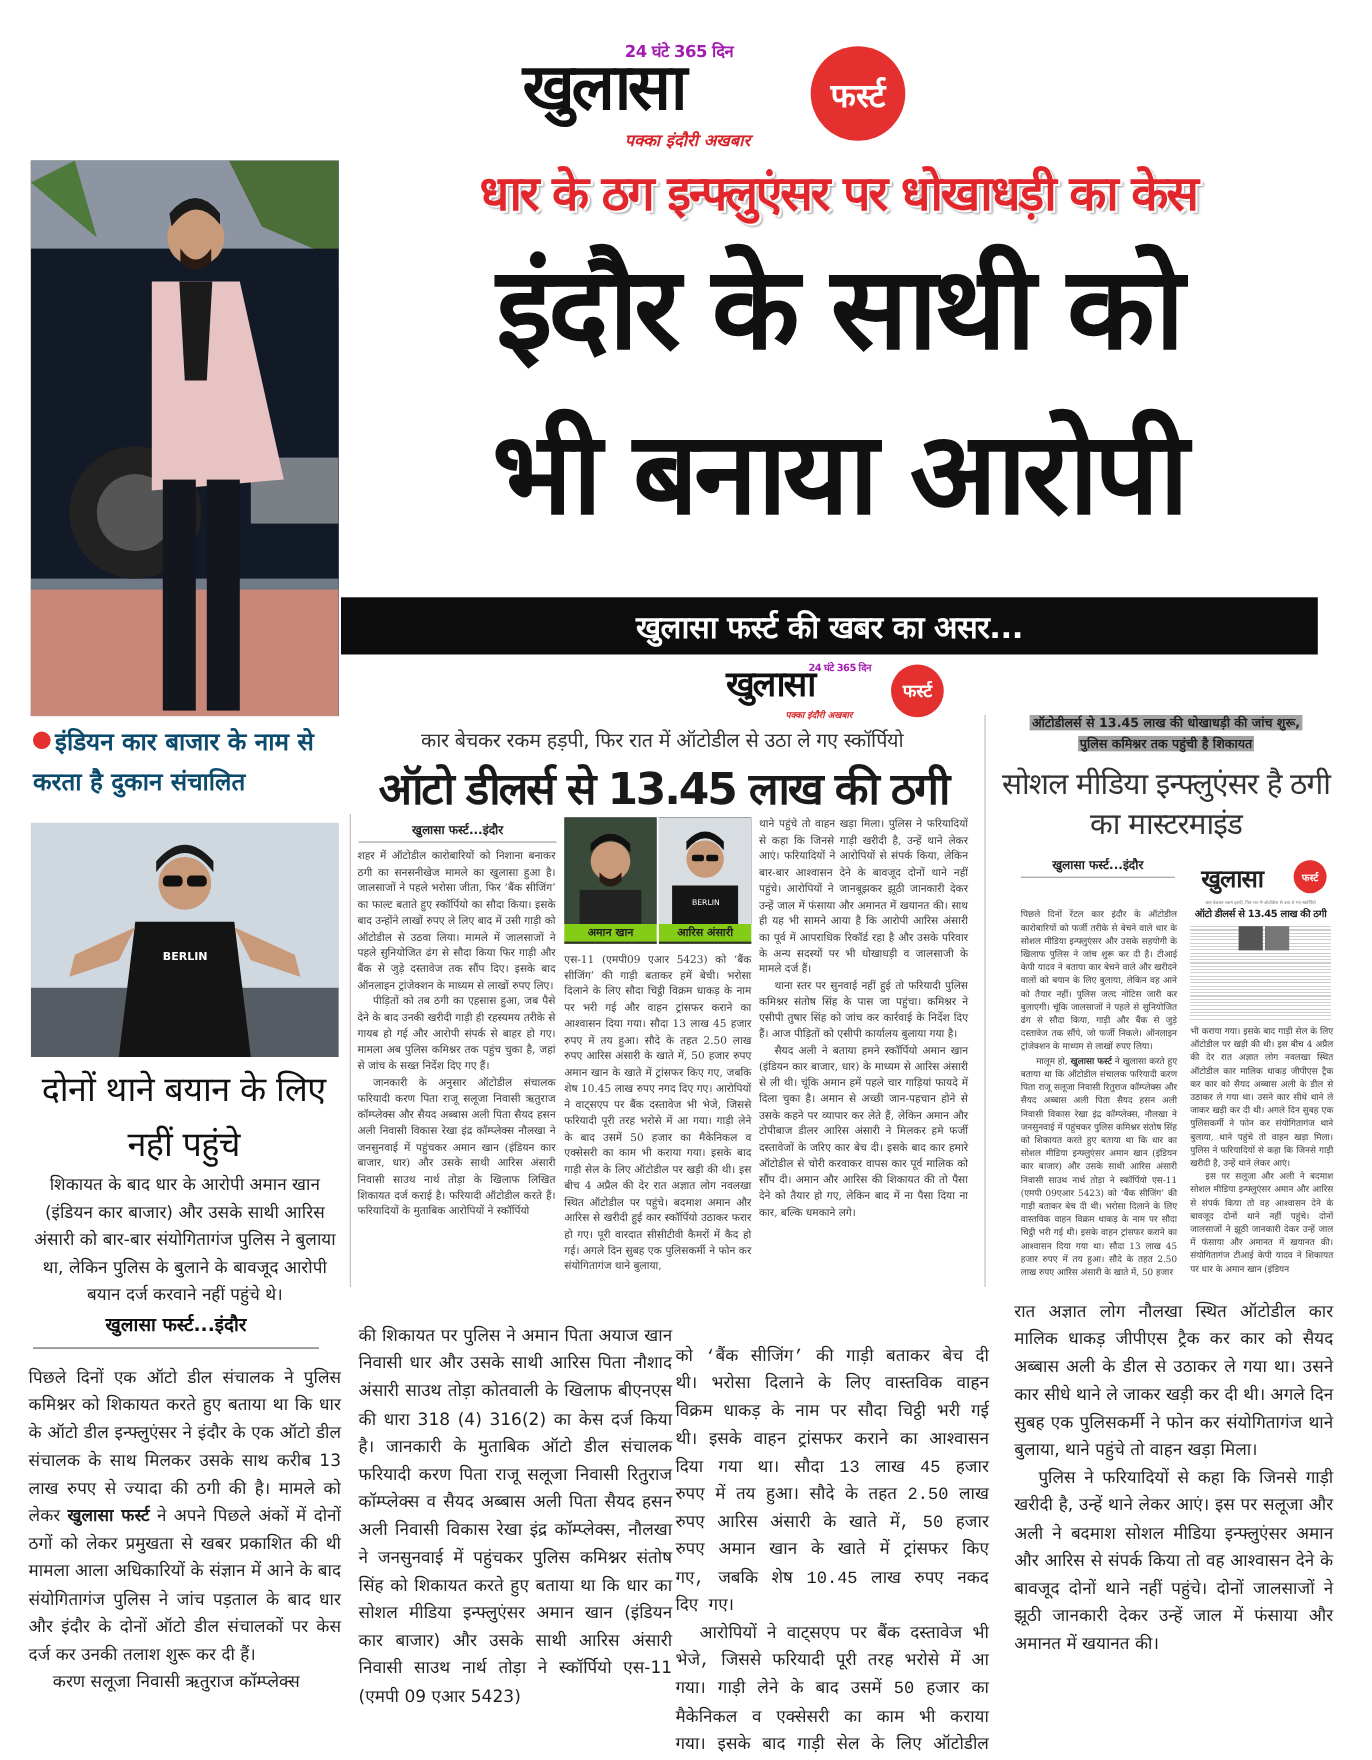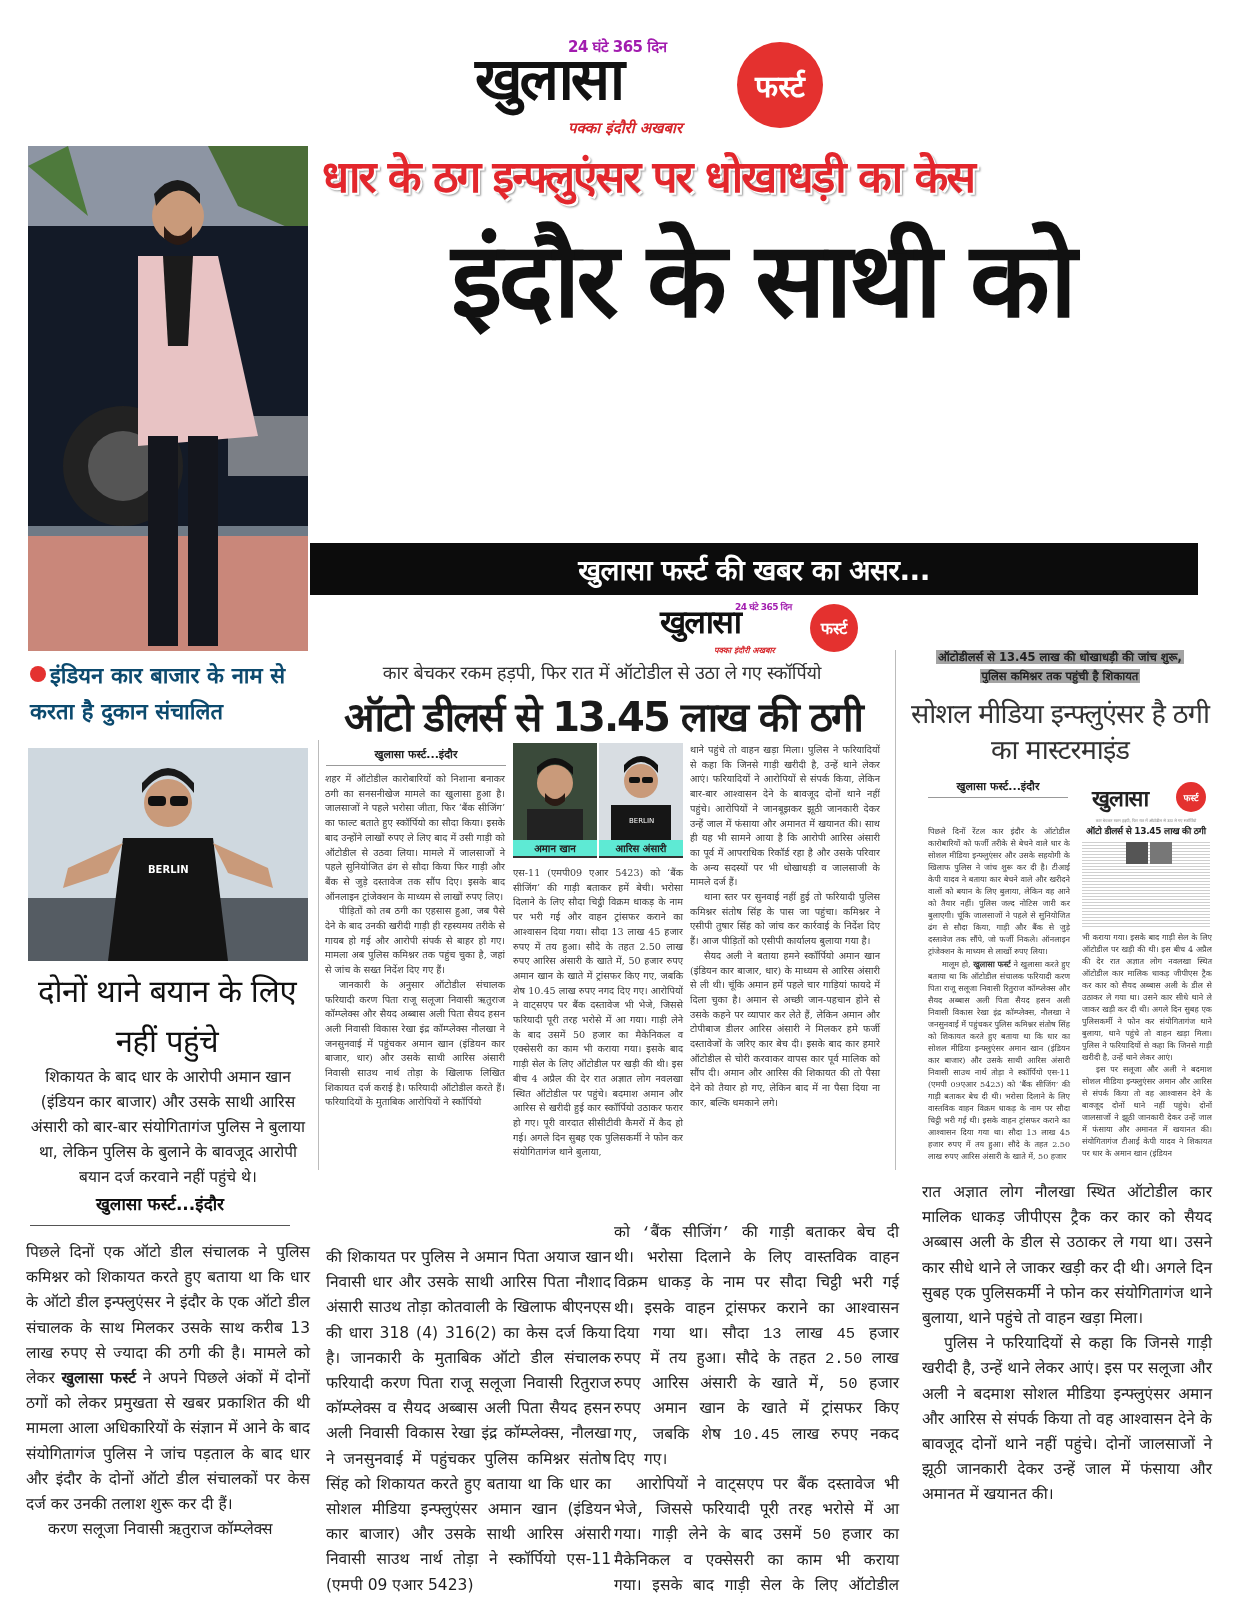--- a/index.html
+++ b/index.html
@@ -20,40 +20,40 @@
   .photo-second { position: absolute; left: 28px; top: 748px; width: 280px; height: 213px; overflow: hidden; background: #c8d2da; }
   .side-head { position: absolute; left: 22px; top: 966px; width: 290px; text-align: center; font: 31px "DejaVu Sans", sans-serif; line-height: 50px; color: #111; letter-spacing: -0.5px; }
   .side-intro { position: absolute; left: 26px; top: 1065px; width: 284px; text-align: center; font: 15.5px "DejaVu Sans", sans-serif; line-height: 25px; color: #222; }
   .byline-big { position: absolute; left: 30px; top: 1192px; width: 260px; text-align: center; font: bold 17px "DejaVu Sans", sans-serif; color: #111; padding-bottom: 10px; border-bottom: 1px solid #555; }
   .col-text { position: absolute; font: 15.5px "DejaVu Sans", sans-serif; line-height: 25.2px; text-align: justify; color: #1f1f1f; }
   .col-text p { text-indent: 0; }
   .col-text p.ind { text-indent: 22px; }
   .col-text b { font-weight: bold; }
 
   
-  .kicker-red { position: absolute; left: 322px; top: 147px; width: 880px; font: bold 44px "DejaVu Sans", sans-serif; color: #e3262c; letter-spacing: -2px; text-shadow: 2px 2px 0 #fff, 3px 3px 2px #999; line-height: 60px; }
+  .kicker-red { position: absolute; left: 322px; top: 147px; width: 880px; text-align: center; font: bold 44px "DejaVu Sans", sans-serif; color: #e3262c; letter-spacing: -2px; text-shadow: 2px 2px 0 #fff, 3px 3px 2px #999; line-height: 60px; }
   .main-head { position: absolute; left: 312px; top: 205px; width: 900px; text-align: center; font: bold 104px "DejaVu Sans", sans-serif; color: #111; line-height: 150px; letter-spacing: -4px; }
   .impact-bar { position: absolute; left: 310px; top: 543px; width: 888px; height: 52px; background: #0c0c0c; color: #fff; font: bold 28px "DejaVu Sans", sans-serif; display: flex; align-items: center; justify-content: center; letter-spacing: -0.5px; }
 
   
   .masthead-sm { position: absolute; left: 660px; top: 600px; width: 200px; height: 58px; }
   .masthead-sm .mh-tag { left: 75px; top: 0; font-size: 9px; }
   .masthead-sm .mh-name { left: 0; top: 6px; font-size: 32px; letter-spacing: -2px; }
   .masthead-sm .mh-sub { left: 54px; top: 44px; font-size: 8px; }
   .masthead-sm .mh-circle { left: 150px; top: 4px; width: 48px; height: 48px; font-size: 16px; }
 
   
   .clip1-kicker { position: absolute; left: 322px; top: 660px; width: 560px; text-align: center; font: 18px "DejaVu Sans", sans-serif; color: #333; letter-spacing: -0.3px; }
   .clip1-head { position: absolute; left: 318px; top: 688px; width: 570px; text-align: center; font: bold 40px "DejaVu Sans", sans-serif; color: #1a1a1a; letter-spacing: -2px; }
   .byline-sm { position: absolute; font: bold 11px "DejaVu Sans", sans-serif; color: #222; text-align: center; padding-bottom: 4px; border-bottom: 1px solid #999; }
   .clip-text { position: absolute; font: 9.6px "DejaVu Serif", serif; line-height: 14.7px; text-align: justify; color: #3b3b3b; }
   .clip-text p.ind { text-indent: 14px; }
   .clip-photos { position: absolute; left: 513px; top: 743px; width: 170px; height: 97px; display: flex; gap: 2px; }
   .clip-photo { flex: 1; background: #444; overflow: hidden; position: relative; }
-  .clip-cap { position: absolute; top: 840px; height: 18px; font: bold 10px "DejaVu Sans", sans-serif; color: #222; text-align: center; line-height: 18px; border-bottom: 2px solid #333; background: #5eead4; }
+  .clip-cap { position: absolute; top: 840px; height: 18px; font: bold 10px "DejaVu Sans", sans-serif; color: #222; text-align: center; line-height: 18px; border-bottom: 2px solid #333; background: #84cc16; }
 
   
   .hl-yellow { position: absolute; left: 910px; top: 648px; width: 300px; text-align: center; font: bold 11.5px "DejaVu Sans", sans-serif; line-height: 19px; color: #222; }
   .hl-yellow span { background: #a3a3a3; padding: 0 2px; }
   .clip2-head { position: absolute; left: 910px; top: 696px; width: 300px; text-align: center; font: 27px "DejaVu Sans", sans-serif; line-height: 36px; color: #333; letter-spacing: -0.8px; }
   .mini-paper { position: absolute; left: 1080px; top: 778px; width: 132px; height: 150px; }
   .mini-mh { position: absolute; left: 12px; top: 4px; font: bold 22px "DejaVu Serif", serif; letter-spacing: -1px; color: #222; }
   .mini-circle { position: absolute; left: 96px; top: 4px; width: 30px; height: 30px; border-radius: 50%; background: #e4312f; color: #fff; font: bold 9px "DejaVu Sans", sans-serif; display: flex; align-items: center; justify-content: center; }
   .mini-kick { position: absolute; left: 2px; top: 40px; width: 128px; text-align: center; font: 4px "DejaVu Sans", sans-serif; color: #777; }
   .mini-head { position: absolute; left: 2px; top: 46px; width: 128px; text-align: center; font: bold 9px "DejaVu Sans", sans-serif; color: #222; letter-spacing: -0.3px; }
@@ -109,20 +109,21 @@
     <path d="M95 95 L40 120 L35 140 L80 125 Z" fill="#c99a7a"></path>
   </svg>
 </div>
 <div class="side-head">दोनों थाने बयान के लिए नहीं पहुंचे</div>
 <div class="side-intro">शिकायत के बाद धार के आरोपी अमान खान (इंडियन कार बाजार) और उसके साथी आरिस अंसारी को बार-बार संयोगितागंज पुलिस ने बुलाया था, लेकिन पुलिस के बुलाने के बावजूद आरोपी बयान दर्ज करवाने नहीं पहुंचे थे।</div>
 <div class="byline-big">खुलासा फर्स्ट...इंदौर</div>
 
 <div class="kicker-red">धार के ठग इन्फ्लुएंसर पर धोखाधड़ी का केस</div>
 <div class="main-head">
   <div>इंदौर के साथी को</div>
+  <div>भी बनाया आरोपी</div>
 </div>
 <div class="impact-bar">खुलासा फर्स्ट की खबर का असर...</div>
 
 <div class="masthead masthead-sm">
   <span class="mh-tag">24 घंटे 365 दिन</span>
   <span class="mh-name">खुलासा</span>
   <span class="mh-sub">पक्का इंदौरी अखबार</span>
   <span class="mh-circle">फर्स्ट</span>
 </div>
 
@@ -192,21 +193,21 @@
   <p class="ind">इस पर सलूजा और अली ने बदमाश सोशल मीडिया इन्फ्लुएंसर अमान और आरिस से संपर्क किया तो वह आश्वासन देने के बावजूद दोनों थाने नहीं पहुंचे। दोनों जालसाजों ने झूठी जानकारी देकर उन्हें जाल में फंसाया और अमानत में खयानत की। संयोगितागंज टीआई केपी यादव ने शिकायत पर धार के अमान खान (इंडियन</p>
 </div>
 
 <div class="divider-v" style="left:318px;top:740px;height:430px;"></div>
 <div class="divider-v" style="left:895px;top:650px;height:520px;"></div>
 
 <div class="col-text" style="left:26px;top:1240px;width:284px;">
   <p><span>पिछले दिनों एक ऑटो डील संचालक ने पुलिस कमिश्नर को शिकायत करते हुए बताया था कि धार के ऑटो डील इन्फ्लुएंसर ने इंदौर के एक ऑटो डील संचालक के साथ मिलकर उसके साथ करीब 13 लाख रुपए से ज्यादा की ठगी की है। मामले को लेकर </span><b>खुलासा फर्स्ट</b><span> ने अपने पिछले अंकों में दोनों ठगों को लेकर प्रमुखता से खबर प्रकाशित की थी मामला आला अधिकारियों के संज्ञान में आने के बाद संयोगितागंज पुलिस ने जांच पड़ताल के बाद धार और इंदौर के दोनों ऑटो डील संचालकों पर केस दर्ज कर उनकी तलाश शुरू कर दी हैं।</span></p>
   <p class="ind">करण सलूजा निवासी ऋतुराज कॉम्प्लेक्स</p>
 </div>
-<div class="col-text" style="left:326px;top:1245px;width:285px;">
+<div class="col-text" style="left:326px;top:1202px;width:285px;">
   <p>की शिकायत पर पुलिस ने अमान पिता अयाज खान निवासी धार और उसके साथी आरिस पिता नौशाद अंसारी साउथ तोड़ा कोतवाली के खिलाफ बीएनएस की धारा 318 (4) 316(2) का केस दर्ज किया है। जानकारी के मुताबिक ऑटो डील संचालक फरियादी करण पिता राजू सलूजा निवासी रितुराज कॉम्प्लेक्स व सैयद अब्बास अली पिता सैयद हसन अली निवासी विकास रेखा इंद्र कॉम्प्लेक्स, नौलखा ने जनसुनवाई में पहुंचकर पुलिस कमिश्नर संतोष सिंह को शिकायत करते हुए बताया था कि धार का सोशल मीडिया इन्फ्लुएंसर अमान खान (इंडियन कार बाजार) और उसके साथी आरिस अंसारी निवासी साउथ नार्थ तोड़ा ने स्कॉर्पियो एस-11 (एमपी 09 एआर 5423)</p>
 </div>
 <div class="col-text" style="left:614px;top:1221px;width:285px;font-family:Liberation Mono, monospace;">
   <p>को ‘बैंक सीजिंग’ की गाड़ी बताकर बेच दी थी। भरोसा दिलाने के लिए वास्तविक वाहन विक्रम धाकड़ के नाम पर सौदा चिट्ठी भरी गई थी। इसके वाहन ट्रांसफर कराने का आश्वासन दिया गया था। सौदा 13 लाख 45 हजार रुपए में तय हुआ। सौदे के तहत 2.50 लाख रुपए आरिस अंसारी के खाते में, 50 हजार रुपए अमान खान के खाते में ट्रांसफर किए गए, जबकि शेष 10.45 लाख रुपए नकद दिए गए।</p>
   <p class="ind">आरोपियों ने वाट्सएप पर बैंक दस्तावेज भी भेजे, जिससे फरियादी पूरी तरह भरोसे में आ गया। गाड़ी लेने के बाद उसमें 50 हजार का मैकेनिकल व एक्सेसरी का काम भी कराया गया। इसके बाद गाड़ी सेल के लिए ऑटोडील पर खड़ी की थी। इस बीच 4 अप्रैल की देर</p>
 </div>
 <div class="col-text" style="left:922px;top:1180px;width:290px;">
   <p>रात अज्ञात लोग नौलखा स्थित ऑटोडील कार मालिक धाकड़ जीपीएस ट्रैक कर कार को सैयद अब्बास अली के डील से उठाकर ले गया था। उसने कार सीधे थाने ले जाकर खड़ी कर दी थी। अगले दिन सुबह एक पुलिसकर्मी ने फोन कर संयोगितागंज थाने बुलाया, थाने पहुंचे तो वाहन खड़ा मिला।</p>
   <p class="ind">पुलिस ने फरियादियों से कहा कि जिनसे गाड़ी खरीदी है, उन्हें थाने लेकर आएं। इस पर सलूजा और अली ने बदमाश सोशल मीडिया इन्फ्लुएंसर अमान और आरिस से संपर्क किया तो वह आश्वासन देने के बावजूद दोनों थाने नहीं पहुंचे। दोनों जालसाजों ने झूठी जानकारी देकर उन्हें जाल में फंसाया और अमानत में खयानत की।</p>
 </div>

